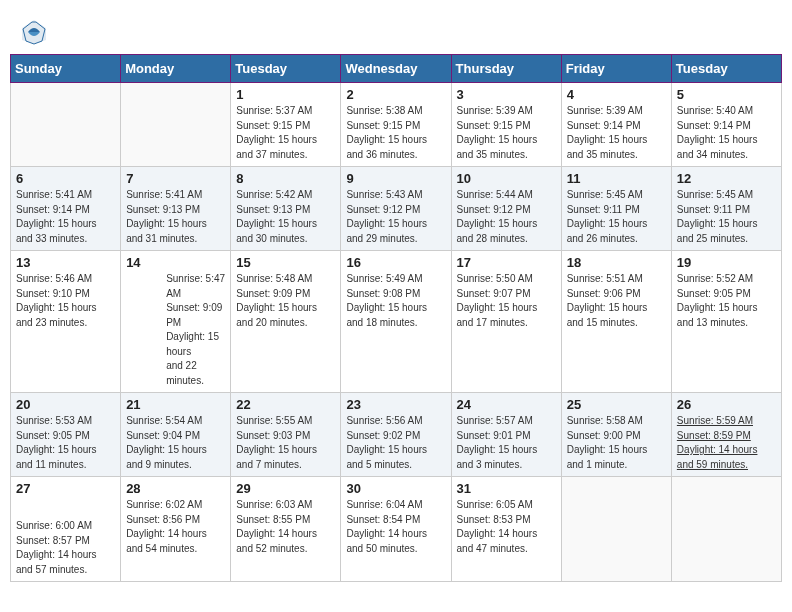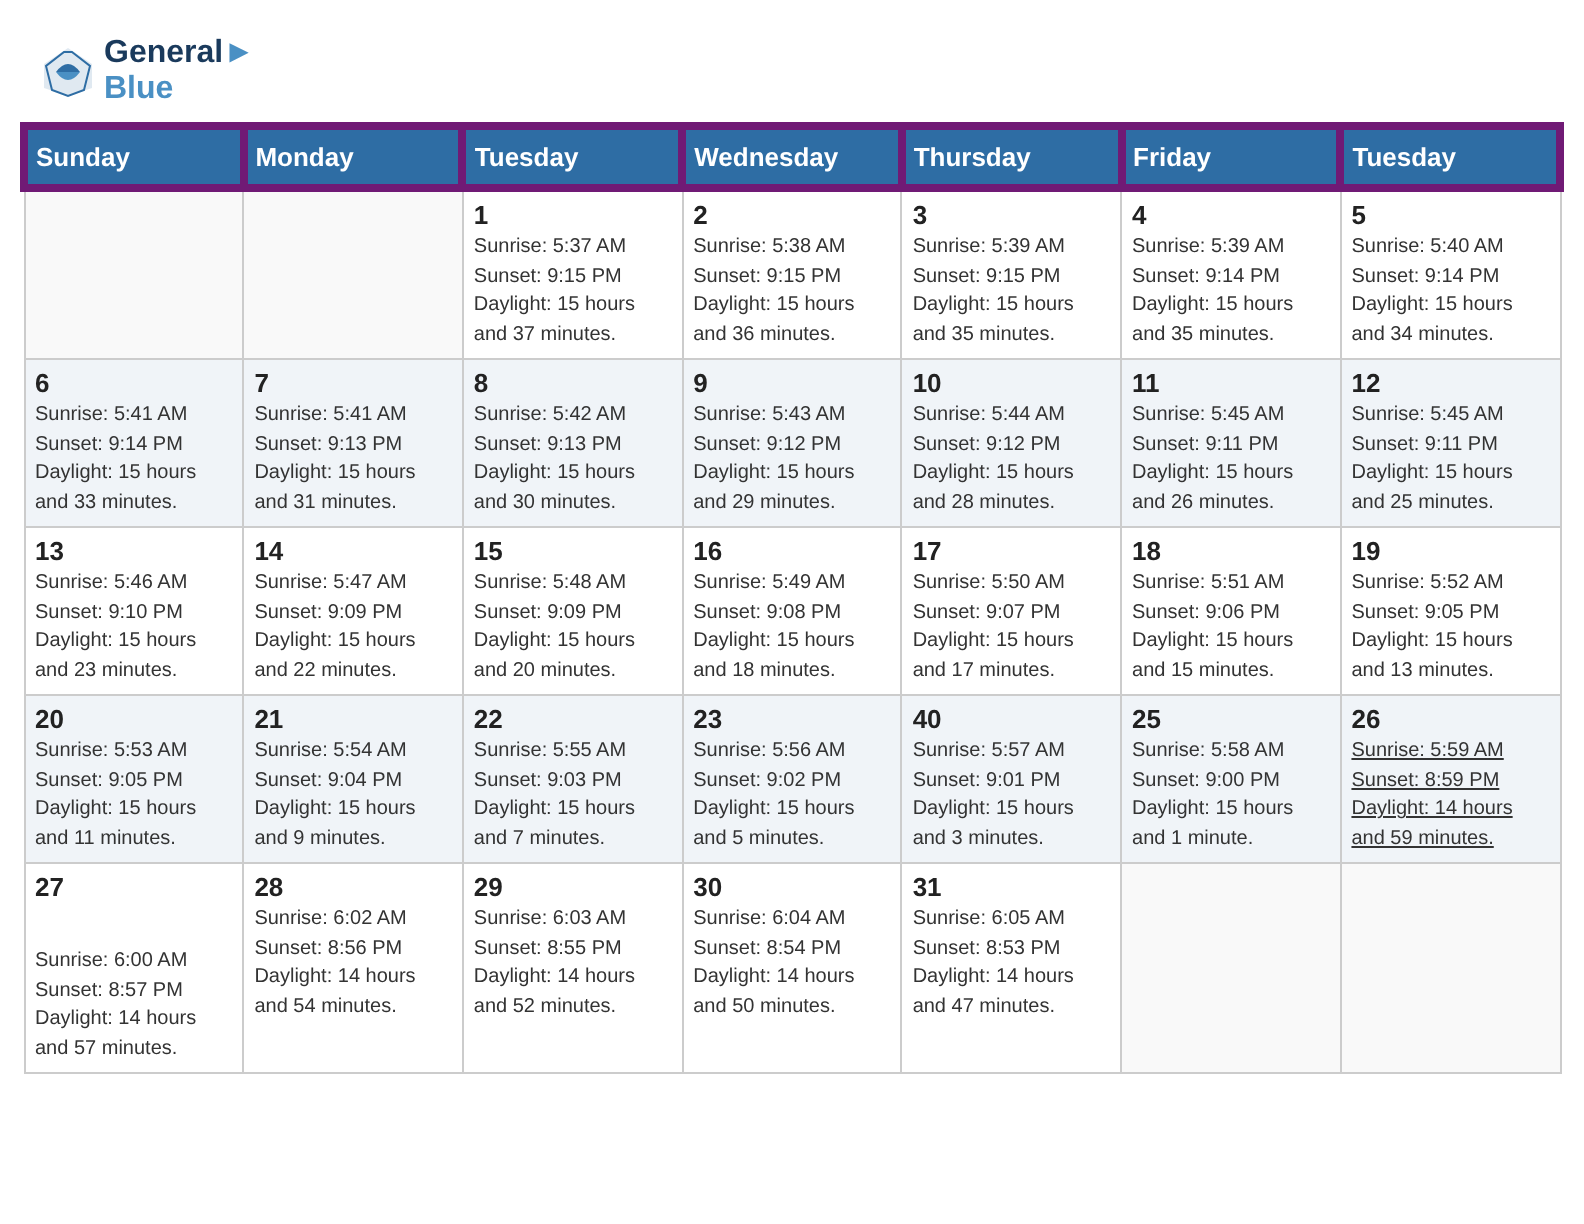--- a/index.html
+++ b/index.html
@@ -42,21 +42,21 @@
       border-collapse: collapse;
       margin-top: 4px;
       border: 1px solid #ccc;
     }
     .calendar th {
       background-color: #2e6da4;
       color: #fff;
       font-size: 13px;
       padding: 6px 4px;
       text-align: left;
-      border: 4px solid #701a75;
+      border: 1px solid #701a75;
       font-weight: bold;
     }
     .calendar td {
       vertical-align: top;
       border: 1px solid #ccc;
       padding: 4px 5px;
       font-size: 10.5px;
       color: #222;
       width: calc(100% / 7);
       min-height: 75px;
@@ -85,24 +85,20 @@
 <body>
 
 <div class="header">
   <div class="logo">
     <svg class="logo-icon" viewBox="0 0 28 28">
       <polygon points="14,2 26,10 26,22 14,26 2,22 2,10" fill="#2e6da4" opacity="0.15"></polygon>
       <polygon points="16,4 25,11 22,23 14,26 6,23 3,11 12,4" fill="none" stroke="#2e6da4" stroke-width="1"></polygon>
       <path d="M8 14 Q14 6 20 14" fill="#2e6da4" stroke="none"></path>
       <path d="M8 14 Q14 22 20 14" fill="#4a90c4" stroke="none"></path>
     </svg>
-    <div>
-      <div style="font-size:16px;font-weight:bold;color:#1a3a5c;line-height:1.1;">General<span style="color:#4a90c4;">►</span></div>
-      <div style="font-size:16px;font-weight:bold;color:#4a90c4;line-height:1.1;">Blue</div>
-    </div>
   </div>
   <div class="title-block">
     <div class="month-title"></div>
     <div class="location-title"></div>
   </div>
 </div>
 
 <table class="calendar">
   <thead>
     <tr>
@@ -209,21 +205,21 @@
       <tr>
         <td>
           <span class="day-number">13</span>
           <div class="day-info" style="white-space: pre-line;">Sunrise: 5:46 AM
 Sunset: 9:10 PM
 Daylight: 15 hours
 and 23 minutes.</div>
         </td>
         <td>
           <span class="day-number">14</span>
-          <div class="day-info" style="white-space: pre-line;">Sunrise: 5:47 AM
+          <div class="day-info" style="white-space: pre-line; margin-left: 40px;">Sunrise: 5:47 AM
 Sunset: 9:09 PM
 Daylight: 15 hours
 and 22 minutes.</div>
         </td>
         <td>
           <span class="day-number">15</span>
           <div class="day-info" style="white-space: pre-line;">Sunrise: 5:48 AM
 Sunset: 9:09 PM
 Daylight: 15 hours
 and 20 minutes.</div>
@@ -280,21 +276,21 @@
 and 7 minutes.</div>
         </td>
         <td>
           <span class="day-number">23</span>
           <div class="day-info" style="white-space: pre-line;">Sunrise: 5:56 AM
 Sunset: 9:02 PM
 Daylight: 15 hours
 and 5 minutes.</div>
         </td>
         <td>
-          <span class="day-number">40</span>
+          <span class="day-number">24</span>
           <div class="day-info" style="white-space: pre-line;">Sunrise: 5:57 AM
 Sunset: 9:01 PM
 Daylight: 15 hours
 and 3 minutes.</div>
         </td>
         <td>
           <span class="day-number">25</span>
           <div class="day-info" style="white-space: pre-line;">Sunrise: 5:58 AM
 Sunset: 9:00 PM
 Daylight: 15 hours

